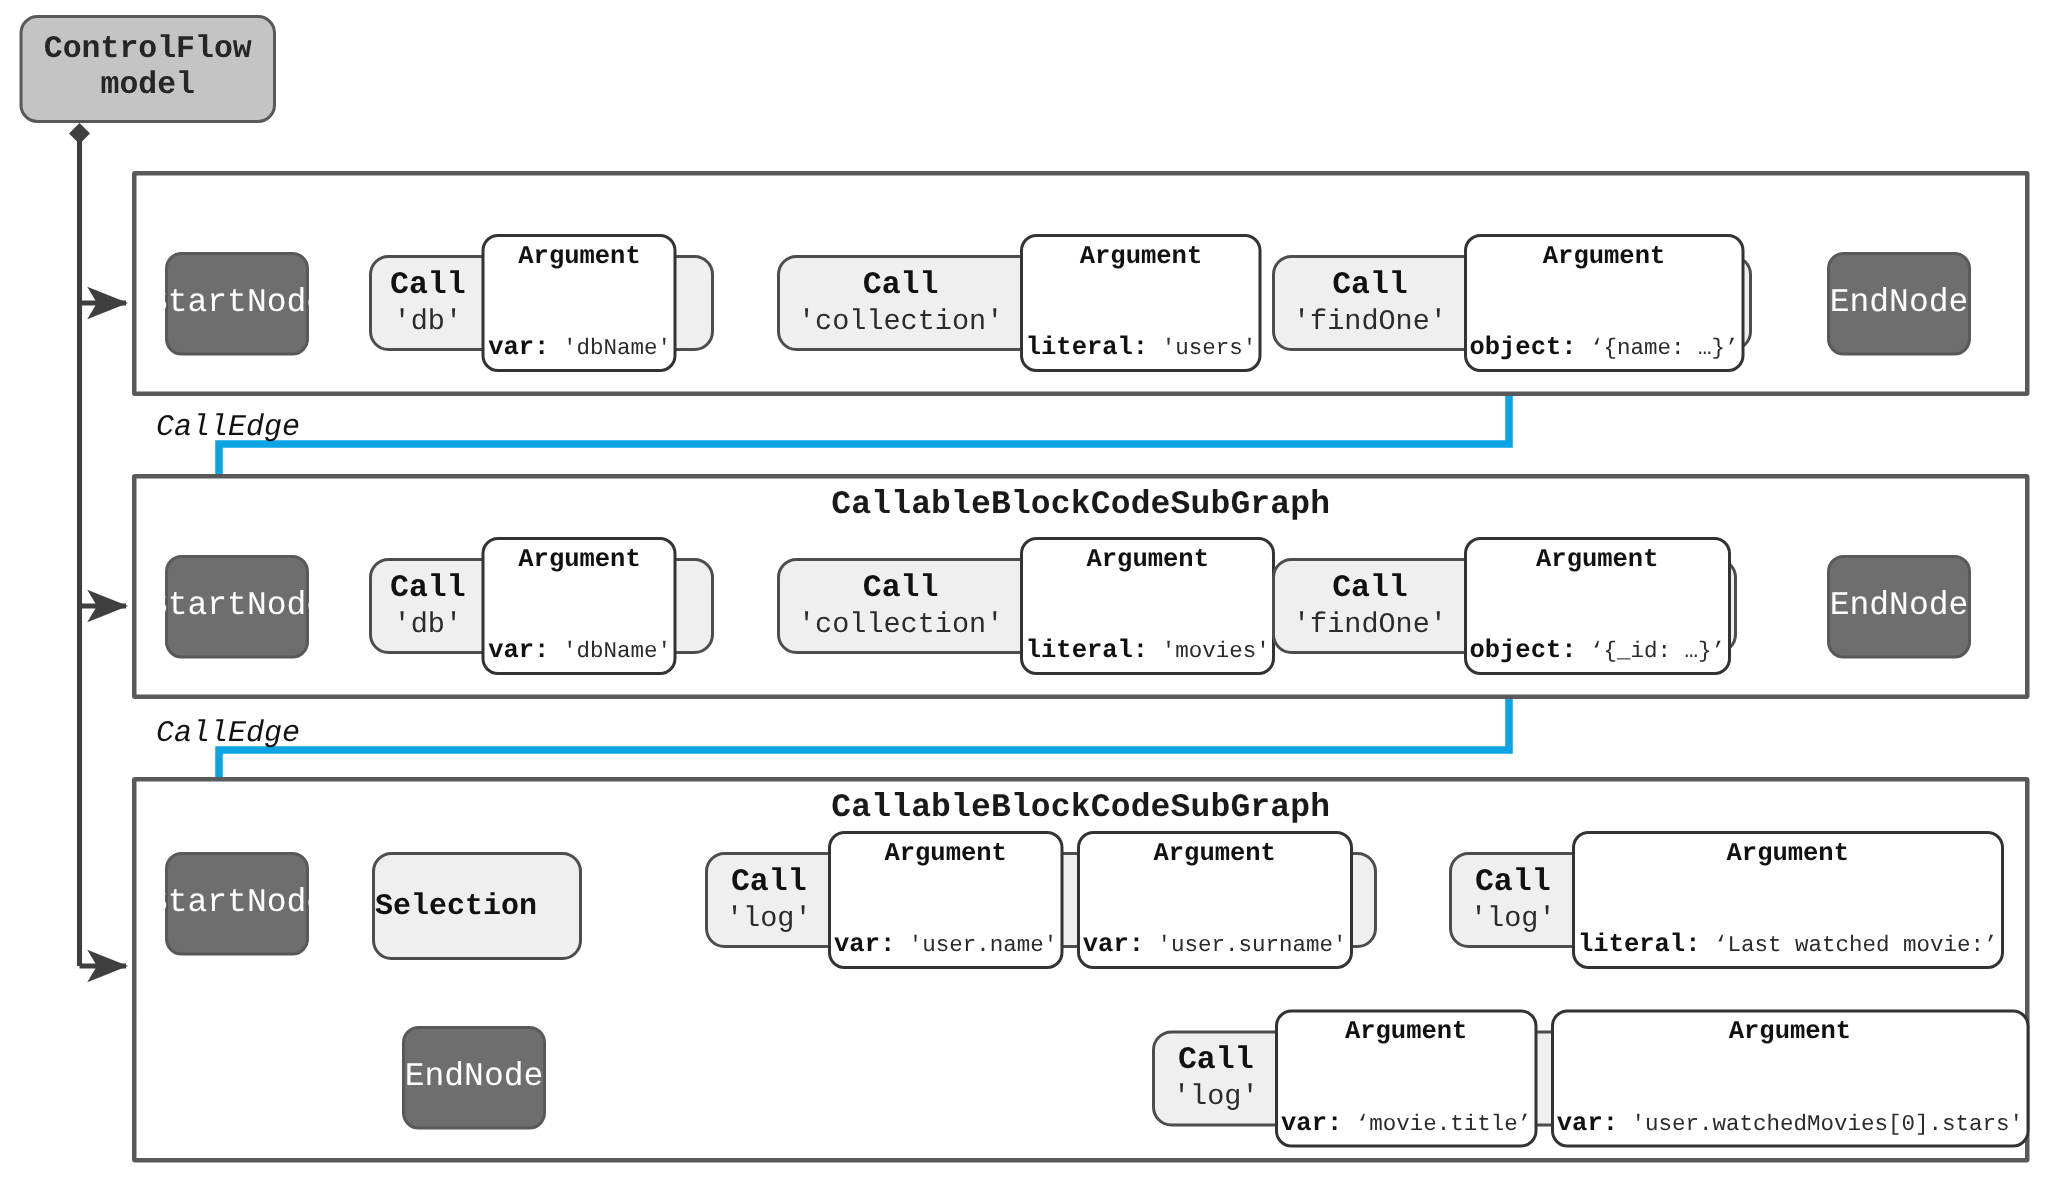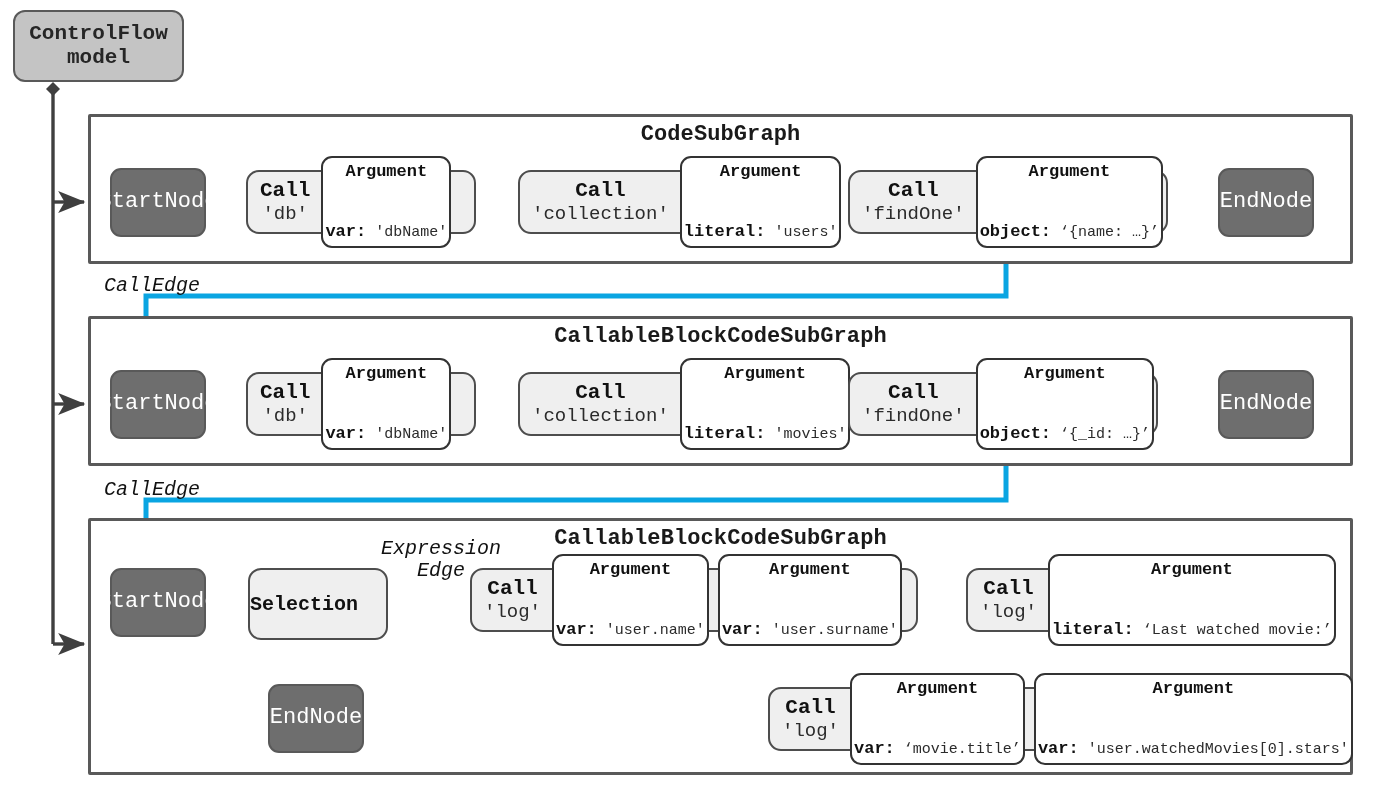--- a/index.html
+++ b/index.html
@@ -185,21 +185,20 @@
   </svg>
 
   <div class="box model-box" style="left:13px;top:10px;width:171px;height:72px;">
     <div>
       <span>ControlFlow</span><br>
       <span>model</span>
     </div>
   </div>
 
   <div class="box container-box" style="left:88px;top:114px;width:1265px;height:150px;"></div>
-  <div class="container-title" style="left:88px;top:122px;width:1265px;">CodeSubGraph</div>
 
   <div class="box terminal-node" style="left:110px;top:168px;width:96px;height:69px;">
     <span class="ln">Start</span>
     <span class="ln">Node</span>
   </div>
 
   <div class="box call-box" style="left:246px;top:170px;width:230px;height:64px;">
     <div class="call-label">
       <span class="kind">Call</span>
       <span class="name">'db'</span>
@@ -292,21 +291,20 @@
 
   <div class="box terminal-node" style="left:110px;top:568px;width:96px;height:69px;">
     <span class="ln">Start</span>
     <span class="ln">Node</span>
   </div>
 
   <div class="box selection-box" style="left:248px;top:568px;width:140px;height:72px;">
     <span>Selection</span>
   </div>
 
-  <div class="edge-label center" style="left:371px;top:538px;width:140px;"><span>Expression</span><br><span>Edge</span></div>
 
   <div class="box call-box" style="left:470px;top:568px;width:448px;height:64px;">
     <div class="call-label">
       <span class="kind">Call</span>
       <span class="name">'log'</span>
     </div>
     <div class="arg-box">
       <span class="arg-title">Argument</span>
       <span class="arg-val"><b>var:</b> <span>'user.name'</span></span>
     </div>

